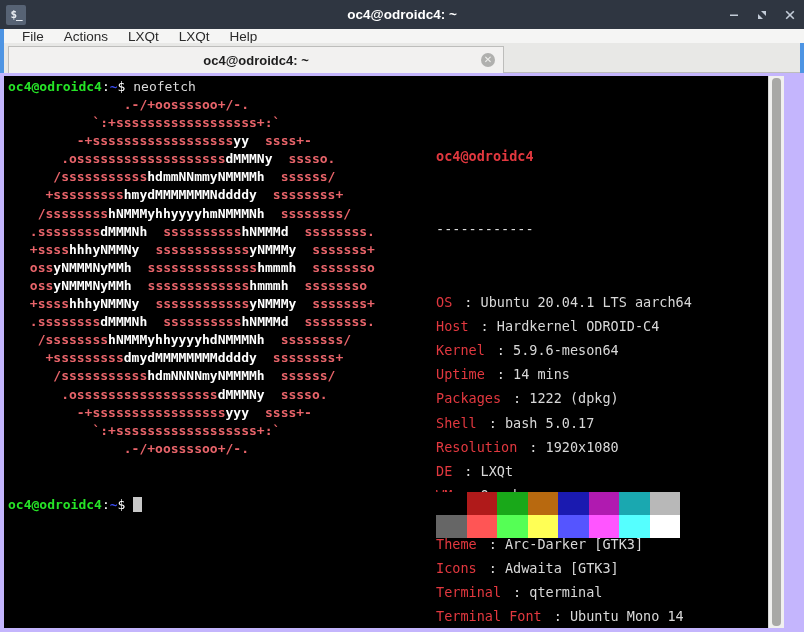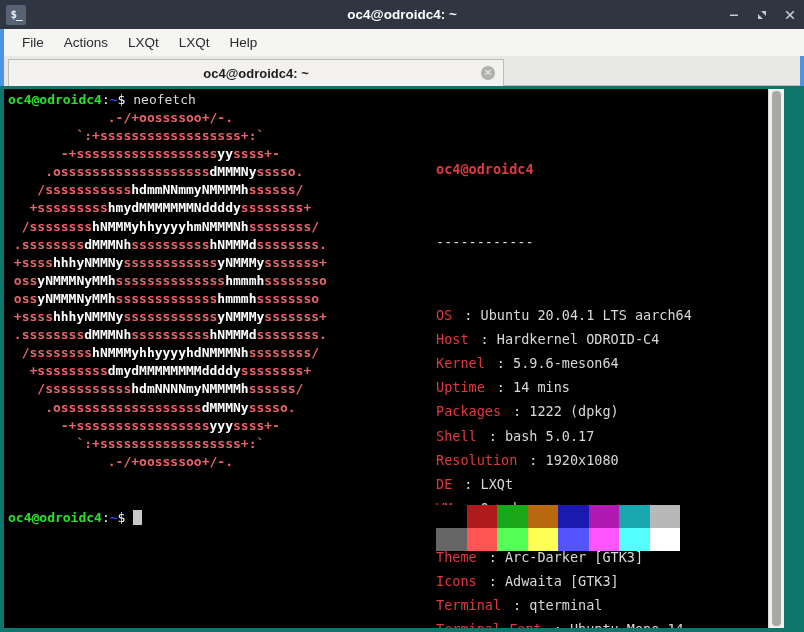--- a/index.html
+++ b/index.html
@@ -76,21 +76,21 @@
     align-items: center;
     justify-content: center;
     color: #c3ccd8;
     font-size: 13px;
     line-height: 1;
   }
   .win-btn svg { display: block; }
 
   
   #menubar {
-    height: 27px;
+    height: 14px;
     background: #f5f5f4;
     border-left: 4px solid #4d94e3;
     box-sizing: border-box;
     display: flex;
     align-items: center;
     padding-left: 8px;
     flex: 0 0 auto;
   }
   .menu-item {
     font-size: 13.5px;
@@ -146,21 +146,21 @@
   }
   #tabbar-filler {
     flex: 1;
     height: 27px;
     border-bottom: 1px solid #bdbdbb;
   }
 
   
   #term-wrap {
     flex: 1 1 auto;
-    background: #0f766e;
+    background: #c4b5fd;
     padding: 3px 20px 4px 4px;
     box-sizing: border-box;
     display: flex;
     min-height: 0;
   }
   #term {
     flex: 1 1 auto;
     background: #000000;
     position: relative;
     overflow: hidden;
@@ -231,21 +231,21 @@
     top: 0;
     white-space: pre;
     font-family: "DejaVu Sans Mono", monospace;
     font-size: 13px;
     line-height: 18.1px;
     font-weight: bold;
     letter-spacing: 0px;
     color: #e8646a;
   }
   .aw { color: #ffffff; text-align: right; }
-  .ar { color: #e8646a; }
+  .ar { color: #e8646a; margin-left: 16px; }
 
   #info {
     position: absolute;
     left: 430px;
     top: 0px;
     white-space: pre;
     font-family: "DejaVu Sans Mono", monospace;
     font-size: 13.5px;
     line-height: 24.2px;
     color: #d8d8d8;

